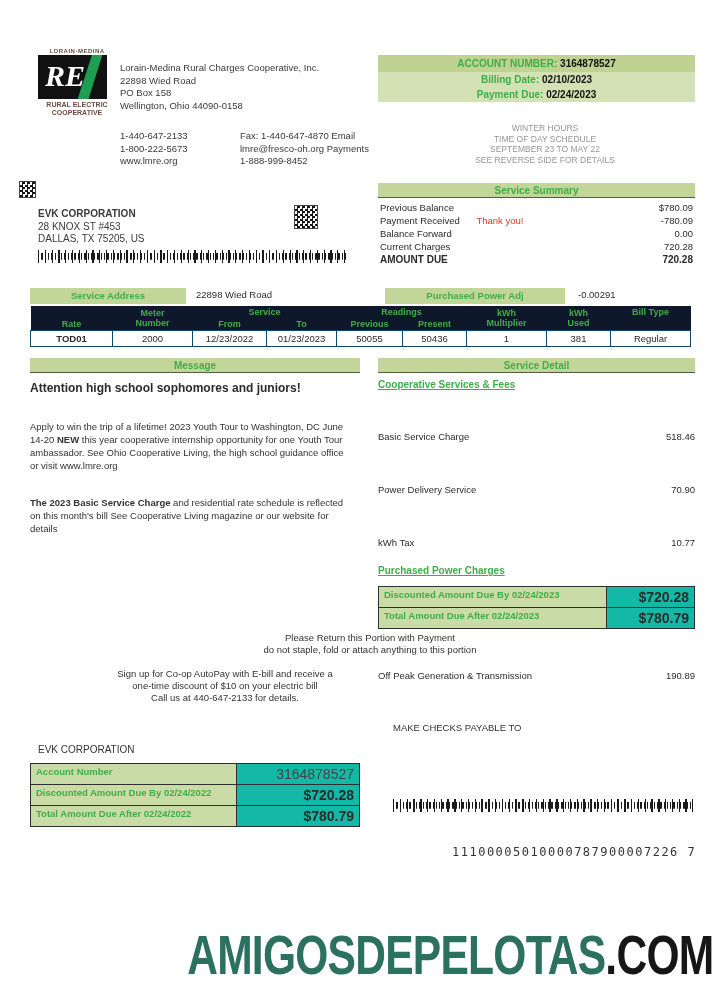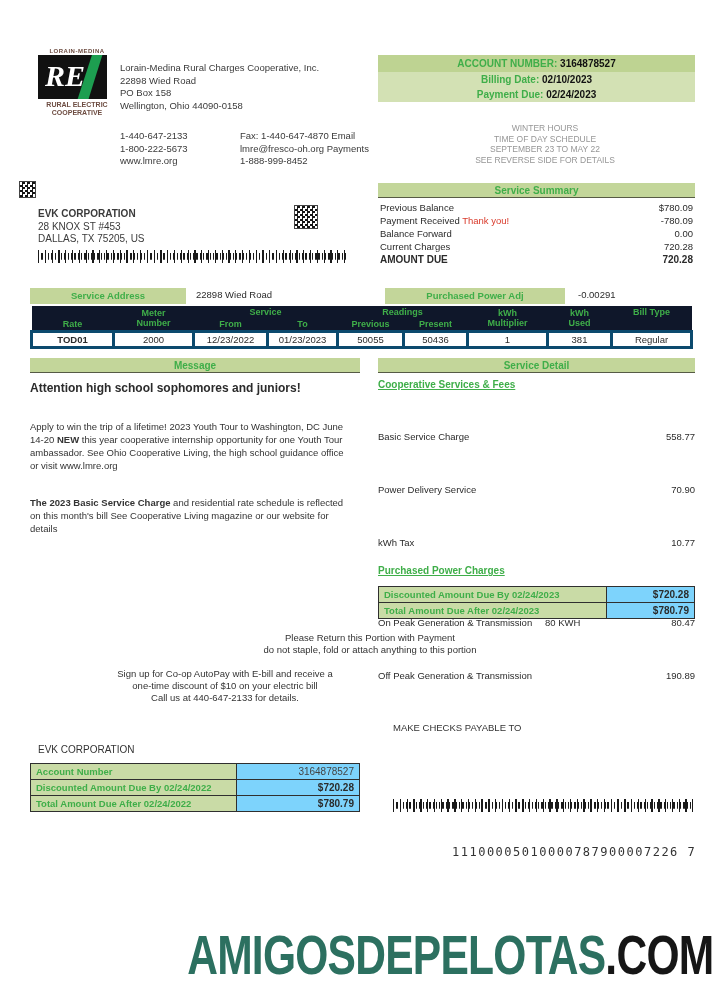--- a/index.html
+++ b/index.html
@@ -34,38 +34,38 @@
           height:15px; line-height:15px; border-bottom:1.5px solid #565b45; }
 
   .sumrow { display:flex; justify-content:space-between; font-size:9.5px; line-height:13px; padding:0 2px; }
 
   
   .chip { background:#c3d69a; color:#3fae49; font-weight:700; font-size:9.5px; text-align:center; height:16px; line-height:16px; }
 
   
   table.meter { border-collapse:collapse; width:660px; table-layout:fixed; }
   table.meter thead th { background:#0f172a; color:#3fae49; font-weight:700; font-size:9px; line-height:10px; padding:1px 0; }
-  table.meter tbody td { background:#fff; border:3px solid #0c4a6e; font-size:9.5px; text-align:center; height:16px; }
+  table.meter tbody td { background:#fff; border:1px solid #0c4a6e; font-size:9.5px; text-align:center; height:16px; }
   table.meter tbody td.rate { font-weight:700; }
 
   
   .msg-title { font-size:12px; font-weight:700; line-height:15px; }
   .msg-p { font-size:9.5px; line-height:13px; color:#333; }
   .subhead { color:#3fae49; font-weight:700; font-size:10px; text-decoration:underline; }
   .detrow { display:flex; font-size:9.5px; line-height:13px;margin-top:40px; }
   .detrow .lbl { flex:1; }
   .detrow .qty { width:90px; }
   .detrow .val { width:60px; text-align:right; }
 
   
   .amt-table { border:1px solid #2f2f2f; }
   .amt-row { display:flex; border-bottom:1px solid #2f2f2f; }
   .amt-row:last-child { border-bottom:none; }
   .amt-lbl { background:#c9dba6; color:#3fae49; font-weight:700; font-size:9.5px; padding:2px 5px; border-right:1px solid #2f2f2f; }
-  .amt-val { background:#7dd3fc; font-size:10px; text-align:right; padding:2px 5px; }
+  .amt-val { background:#14b8a6; font-size:14px; text-align:right; padding:2px 5px; }
 
   .center-line { text-align:center; font-size:9.5px; line-height:12px; color:#333; }
 
   
   .barcode { background:
       repeating-linear-gradient(90deg,#1a1a1a 0 1.3px, transparent 1.3px 6.8px) left top/100% 100% no-repeat,
       repeating-linear-gradient(90deg,#1a1a1a 0 1.3px, transparent 1.3px 3.3px) left center/100% 52% no-repeat; }
   .qr { background: repeating-conic-gradient(#161616 0% 25%, #ffffff 0% 50%) 0 0/5px 5px; outline:1px solid #444; }
 
   .scanline { font-family:"DejaVu Sans Mono", monospace; font-size:12px; letter-spacing:1.5px; color:#333; }
@@ -145,21 +145,21 @@
   <div class="abs" style="left:378px; top:183px; width:317px;">
     <div class="band">Service Summary</div>
     <div style="padding-top:3px;">
       <div class="sumrow">
         <span>Previous Balance</span>
         <span>$780.09</span>
       </div>
       <div class="sumrow">
         <span>
           <span>Payment Received</span>
-          <span class="red" style="">Thank you!</span>
+          <span class="red" style="margin-left:14px;">Thank you!</span>
         </span>
         <span>-780.09</span>
       </div>
       <div class="sumrow">
         <span>Balance Forward</span>
         <span>0.00</span>
       </div>
       <div class="sumrow">
         <span>Current Charges</span>
         <span>720.28</span>
@@ -241,21 +241,21 @@
       <span class="bold">The 2023 Basic Service Charge</span><span> and residential rate schedule is reflected on this month's bill See Cooperative Living magazine or our website for details</span>
     </div>
   </div>
 
   <div class="abs" style="left:378px; top:358px; width:317px;">
     <div class="band">Service Detail</div>
     <div class="subhead" style="margin-top:6px;">Cooperative Services &amp; Fees</div>
     <div class="detrow">
       <span class="lbl">Basic Service Charge</span>
       <span class="qty"></span>
-      <span class="val">558.77</span>
+      <span class="val">518.46</span>
     </div>
     <div class="detrow">
       <span class="lbl">Power Delivery Service</span>
       <span class="qty"></span>
       <span class="val">70.90</span>
     </div>
     <div class="detrow">
       <span class="lbl">kWh Tax</span>
       <span class="qty"></span>
       <span class="val">10.77</span>

